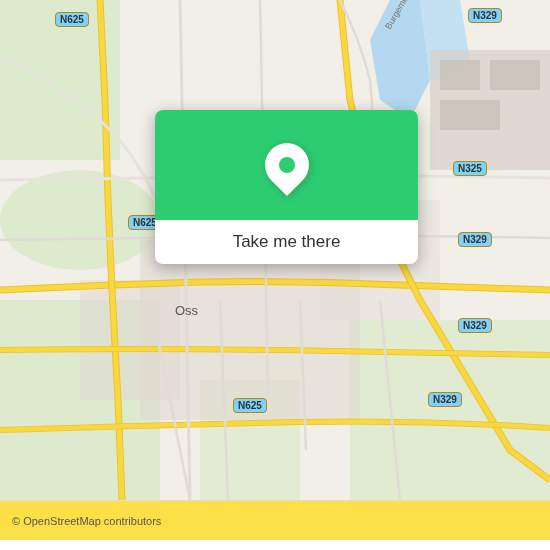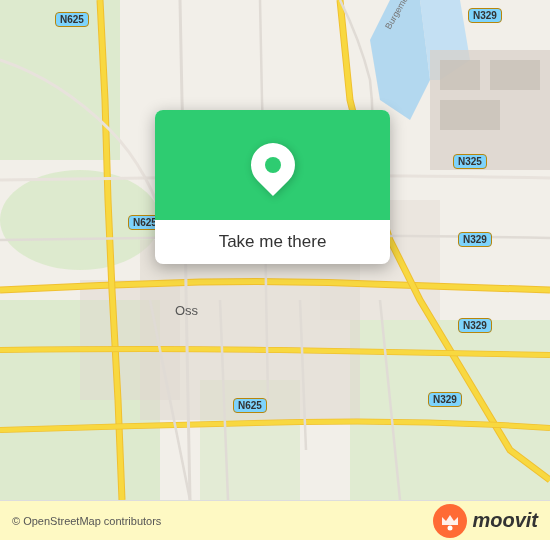--- a/index.html
+++ b/index.html
@@ -32,21 +32,21 @@
       inset: 0;
       width: 100%;
       height: 100%;
     }
 
     
     .popup-card {
       position: absolute;
       top: 110px;
       left: 155px;
-      width: 235px;
+      width: 263px;
       background: white;
       border-radius: 8px;
       box-shadow: 0 4px 16px rgba(0,0,0,0.3);
       overflow: hidden;
       z-index: 10;
     }
 
     .popup-green-area {
       background: #2ecc71;
       width: 100%;
@@ -100,21 +100,21 @@
       border: none;
       cursor: pointer;
       text-align: center;
       width: 100%;
     }
 
     
     #footer {
       width: 550px;
       height: 40px;
-      background: #fef9c3;
+      background: #fde047;
       border-top: 1px solid #ddd;
       display: flex;
       align-items: center;
       justify-content: space-between;
       padding: 0 12px;
     }
 
     .footer-left {
       font-size: 11px;
       color: #555;
@@ -200,21 +200,21 @@
 
     <path d="M 340 0 Q 360 40 370 80 Q 375 120 370 160" stroke="#e0dbd5" stroke-width="2.5" fill="none"></path>
 
     <text x="175" y="315" font-family="Arial" font-size="13" fill="#555" font-weight="500">Oss</text>
 
     <text x="390" y="30" font-family="Arial" font-size="9" fill="#777" transform="rotate(-60, 390, 30)">Burgemeest...</text>
   </svg>
 
   <div class="road-badge" style="top:12px; left:55px;">N625</div>
   <div class="road-badge" style="top:8px; left:468px;">N329</div>
-  <div class="road-badge" style="top:154px; left:453px;">N325</div>
+  <div class="road-badge" style="top:161px; left:453px;">N325</div>
   <div class="road-badge" style="top:232px; left:458px;">N329</div>
   <div class="road-badge" style="top:215px; left:128px;">N625</div>
   <div class="road-badge" style="top:318px; left:458px;">N329</div>
   <div class="road-badge" style="top:398px; left:233px;">N625</div>
   <div class="road-badge" style="top:392px; left:428px;">N329</div>
 
   <div class="popup-card">
     <div class="popup-green-area">
       <div class="location-pin">
         <div class="pin-outer">
@@ -226,25 +226,13 @@
       <button class="take-me-there-btn">Take me there</button>
     </div>
 
   </div>
 </div>
 
 <div id="footer">
   <div class="footer-left">
     <span>© OpenStreetMap contributors</span><br>
   </div>
-  <div class="footer-right">
-
-    <svg width="36" height="36" viewBox="0 0 36 36">
-
-      <circle cx="18" cy="18" r="17" fill="#FF6B35"></circle>
-
-      <path d="M 10 22 L 10 14 L 14 18 L 18 12 L 22 18 L 26 14 L 26 22 Z" fill="white" opacity="0.9"></path>
-
-      <circle cx="18" cy="25" r="2.5" fill="white"></circle>
-    </svg>
-    <span class="moovit-logo">moovit</span>
-  </div>
 </div>
 
 </body></html>

